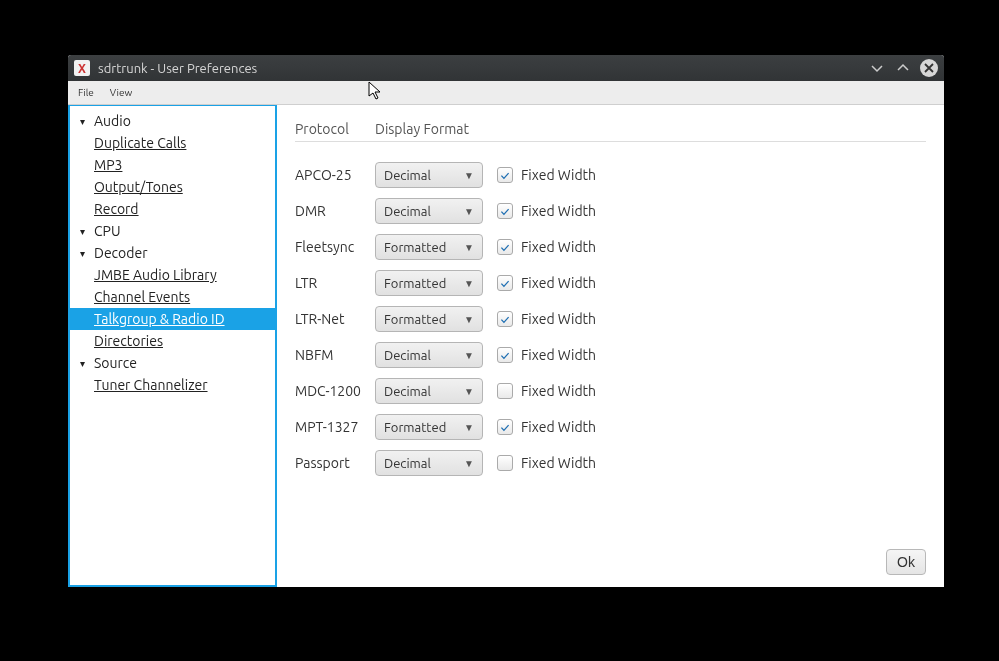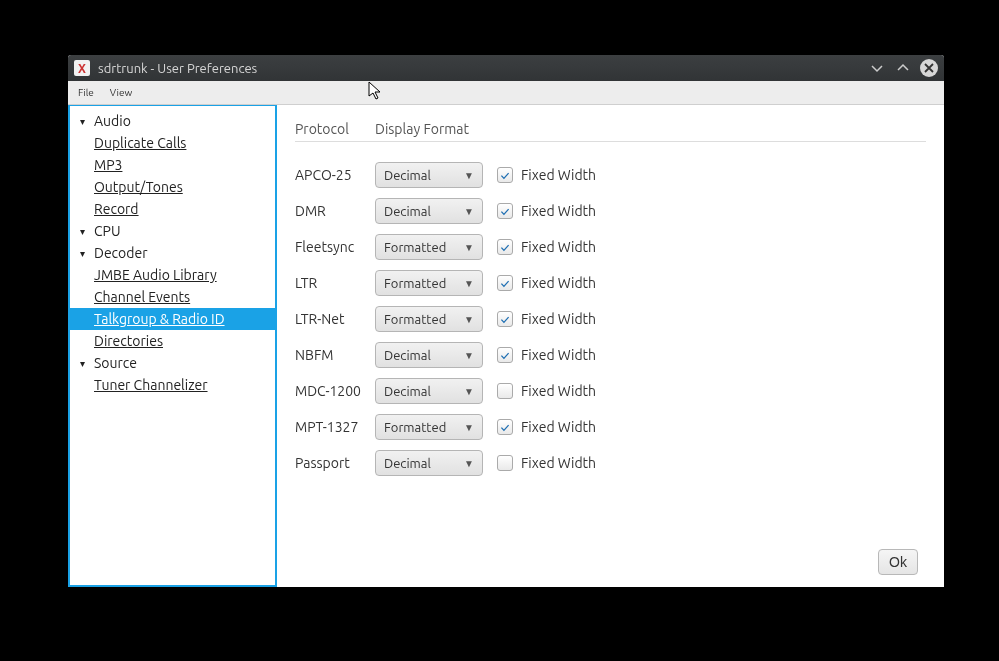--- a/index.html
+++ b/index.html
@@ -181,21 +181,21 @@
       font-size: 12px;
       color: #1f6fb3;
     }
     .checkbox.checked::after {
       content: "✓";
       font-weight: bold;
     }
     .fw-label { color: #333; }
     .footer {
       position: absolute;
-      right: 26px;
+      right: 18px;
       bottom: 12px;
     }
     .ok-btn {
       min-width: 38px;
       height: 26px;
       padding: 0 10px;
       background: linear-gradient(#f5f5f5, #e5e5e5);
       border: 1px solid #b8b8b8;
       border-radius: 4px;
       font-size: 14px;

